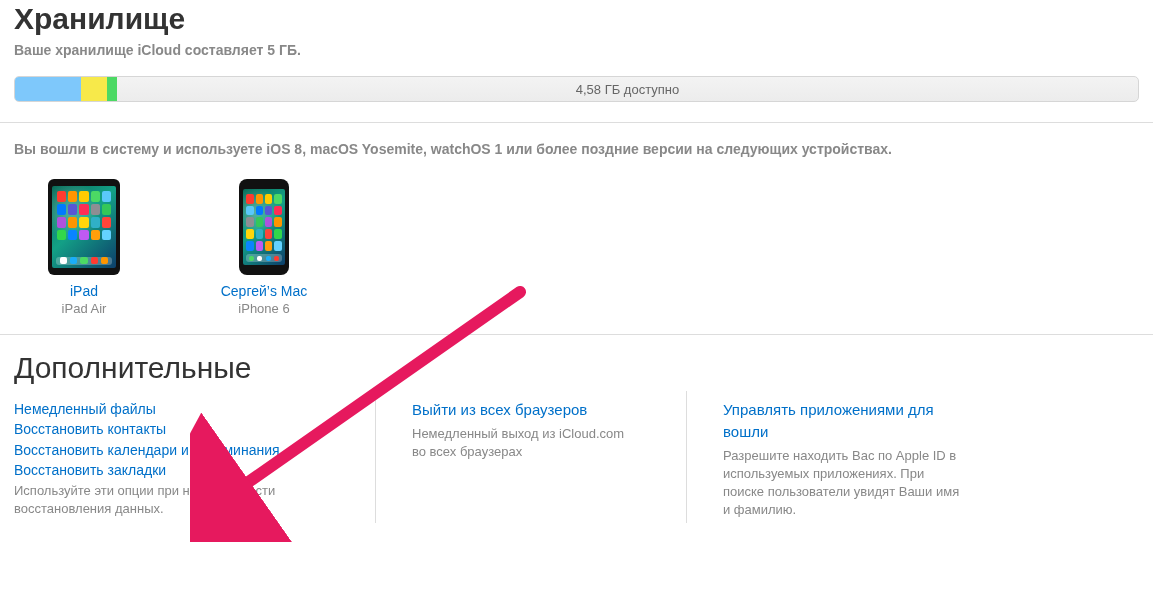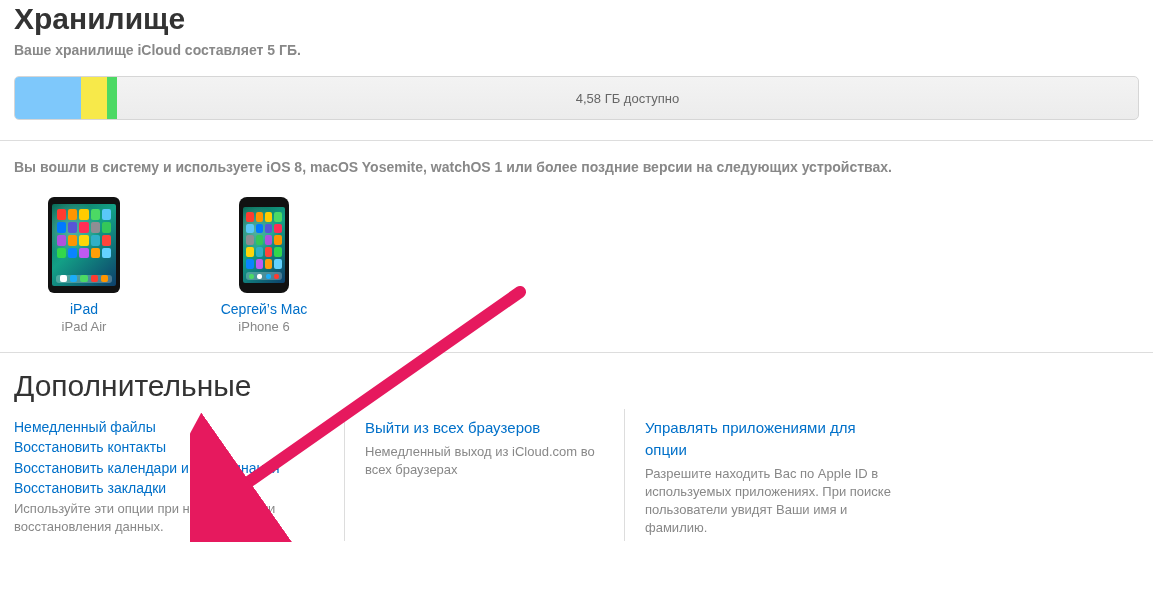--- a/index.html
+++ b/index.html
@@ -21,21 +21,21 @@
     font-weight: 600;
     color: #888;
     margin-top: 6px;
     margin-bottom: 18px;
   }
   .storage-bar-container {
     padding: 0 14px 20px 14px;
   }
   .storage-bar {
     display: flex;
-    height: 44px;
+    height: 26px;
     border: 1px solid #d6d6d6;
     border-radius: 5px;
     overflow: hidden;
     background: linear-gradient(#f3f3f3, #ececec);
   }
   .seg { height: 100%; }
   .seg.blue   { background: #7ec8fb; width: 66px; }
   .seg.yellow { background: #f7e94a; width: 26px; }
   .seg.green  { background: #4cd964; width: 10px; }
   .seg.free {
@@ -117,21 +117,22 @@
   .adv-columns {
     display: flex;
     gap: 0;
   }
   .adv-col {
     padding: 8px 24px 4px 0;
     max-width: 310px;
   }
   .adv-col + .adv-col {
     border-left: 1px solid #ddd;
-    padding-left: 20px;
+    padding-left: 36px;
+    margin-left: 31px;
   }
   .adv-col a {
     display: block;
     color: #0070c9;
     text-decoration: none;
     font-size: 14px;
     line-height: 1.45;
   }
   .adv-col .heading-link {
     font-size: 15px;
@@ -272,21 +273,21 @@
       <a href="#">Восстановить контакты</a>
       <a href="#">Восстановить календари и напоминания</a>
       <a href="#">Восстановить закладки</a>
       <p>Используйте эти опции при необходимости восстановления данных.</p>
     </div>
     <div class="adv-col" style="max-width:280px;">
       <a href="#" class="heading-link">Выйти из всех браузеров</a>
       <p>Немедленный выход из iCloud.com во всех браузерах</p>
     </div>
     <div class="adv-col" style="max-width:300px;">
-      <a href="#" class="heading-link">Управлять приложениями для опции</a>
+      <a href="#" class="heading-link">Управлять приложениями для вошли</a>
       <p>Разрешите находить Вас по Apple ID в используемых приложениях. При поиске пользователи увидят Ваши имя и фамилию.</p>
     </div>
   </div>
 </div>
 
 <svg class="arrow-svg" width="360" height="260" viewBox="0 0 360 260">
   <defs>
     <marker id="arrowhead" markerWidth="14" markerHeight="14" refX="3" refY="7" orient="auto">
       <polygon points="0 0, 14 7, 0 14" fill="#e6195e"></polygon>
     </marker>

